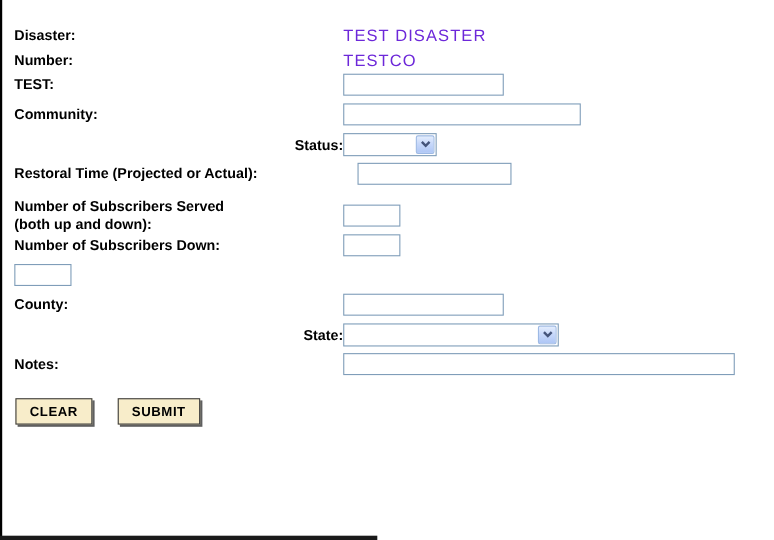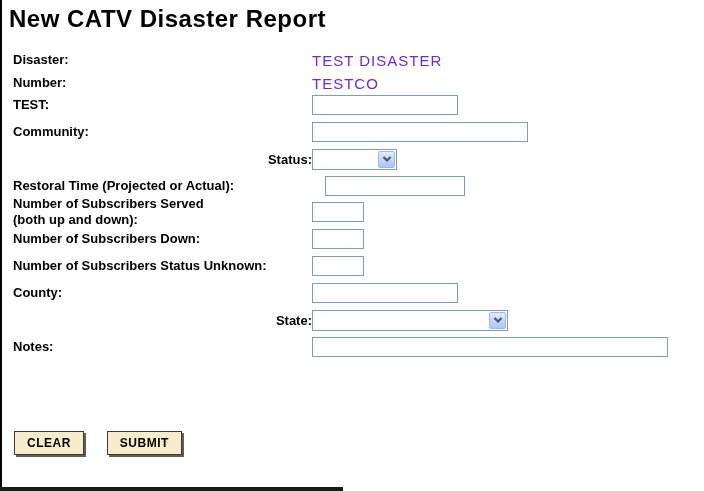--- a/index.html
+++ b/index.html
@@ -37,21 +37,21 @@
     font-size: 13px;
     font-weight: bold;
     color: #000;
     line-height: 16px;
     white-space: pre-line;
   }
   .r-static { height: 16px; margin-bottom: 7px; }
   .r-static2 { height: 16px; margin-bottom: 4px; }
   .r-input { margin-bottom: 7px; }
   .r-input-tight { margin-bottom: 6px; text-align: right; }
-  .r-restoral { margin-bottom: 0; gap: 13px; }
+  .r-restoral { margin-bottom: 12px; gap: 13px; }
   .r-served { margin-bottom: 1px; }
   .static-val {
     font-size: 15px;
     font-weight: normal;
     letter-spacing: 1px;
     color: #6d28d9;
   }
   input.ti {
     height: 20px;
     border: 1px solid #7f9db9;
@@ -81,21 +81,21 @@
   .sel-text { font-size: 12px; color: #000; padding-left: 2px; }
   .sel-btn {
     width: 17px; height: 17px;
     border: 1px solid #9db9e4;
     border-radius: 2px;
     background: linear-gradient(to bottom, #e3edfd 0%, #c7d8fa 45%, #aec6f5 100%);
     display: flex; align-items: center; justify-content: center;
   }
   .sel-btn svg { display: block; }
   .btn-row {
-    margin-top: 74px;
+    margin-top: 21px;
     display: flex;
     gap: 23px;
     padding-left: 1px;
     align-items: center;
   }
   button.xbtn {
     font-family: "Liberation Sans", sans-serif;
     font-size: 12px;
     font-weight: bold;
     letter-spacing: 0.5px;
@@ -108,21 +108,20 @@
     cursor: pointer;
   }
 </style>
 </head>
 <body>
 
 <div class="frame-left"></div>
 <div class="frame-bottom"></div>
 
 <div class="content">
-  <h1 class="page-title">New CATV Disaster Report</h1>
 
   <div class="form-area">
 
     <div class="row r-static">
       <span class="lbl">Disaster:</span>
       <span class="static-val">TEST DISASTER</span>
     </div>
 
     <div class="row r-static2">
       <span class="lbl">Number:</span>
@@ -161,21 +160,20 @@
 (both up and down):</span>
       <input class="ti w52" type="text" value="" style="">
     </div>
 
     <div class="row r-input">
       <span class="lbl">Number of Subscribers Down:</span>
       <input class="ti w52" type="text" value="" style="">
     </div>
 
     <div class="row r-input">
-      <span class="lbl">Number of Subscribers Status Unknown:</span>
       <input class="ti w52" type="text" value="" style="">
     </div>
 
     <div class="row r-input">
       <span class="lbl">County:</span>
       <input class="ti w146" type="text" value="" style="">
     </div>
 
     <div class="row r-input-tight">
       <span class="lbl">State:</span>

